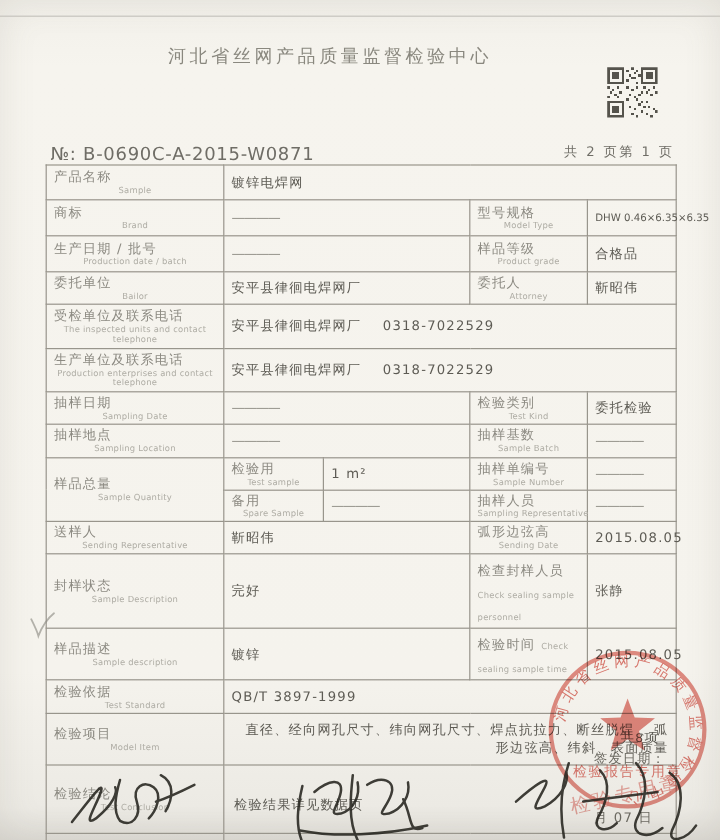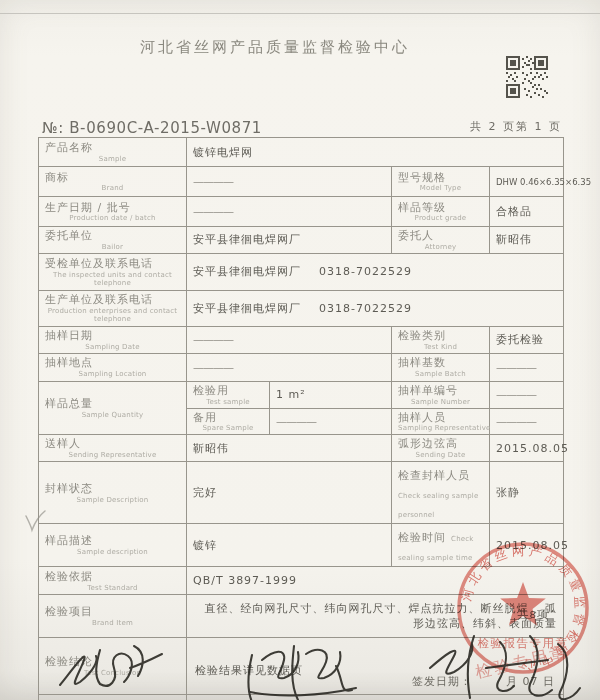--- a/index.html
+++ b/index.html
@@ -24,21 +24,21 @@
   .en{font-size:7px;color:#aeaca4;letter-spacing:.2px;line-height:1.15;text-align:center;}
   .val{font-size:11px;color:#5d5b54;letter-spacing:1px;margin-left:12px;}
   .val-sm{font-size:8.5px;color:#5d5b54;letter-spacing:0;}
   .dash{color:#8f8d85;letter-spacing:-1px;font-size:11px;}
   .phone{margin-left:18px;}
   .lbl-inline .zh,.lbl-inline .en{display:inline;}
   .nowrap{white-space:nowrap;}
   td.rel{position:relative;}
   .item-note{position:absolute;right:14px;top:12px;font-size:11px;color:#5d5b54;font-family:Liberation Mono, monospace;}
   .issue-line{position:absolute;right:8px;bottom:5px;font-size:11px;color:#6b6961;
-    display:flex;gap:34px;letter-spacing:1px;}
+    display:flex;gap:34px;letter-spacing:1px;flex-direction:column;}
   .concl-val{position:absolute;left:8px;top:25px;}
   .stamp{position:absolute;left:448px;top:534px;z-index:4;opacity:.82;mix-blend-mode:multiply;}
   .overlay{position:absolute;left:0;top:0;z-index:5;pointer-events:none;}
 </style>
 </head>
 <body>
 
 <div class="page">
 
   <div class="scanline"></div>
@@ -277,21 +277,21 @@
       <td>
             <div class="zh">检验依据</div>
             <div class="en">Test Standard</div>
           </td>
       <td colspan="4" class="val">QB/T 3897-1999</td>
     </tr>
 
     <tr style="height:43px">
       <td>
             <div class="zh">检验项目</div>
-            <div class="en">Brand Item</div>
+            <div class="en">Model Item</div>
           </td>
       <td colspan="4" class="val rel" style="vertical-align:top;padding-top:6px;text-align:right;">
         <span>直径、经向网孔尺寸、纬向网孔尺寸、焊点抗拉力、断丝脱焊 、弧形边弦高、纬斜、表面质量</span>
         <span class="item-note">共8项</span>
       </td>
     </tr>
 
     <tr style="height:57px">
       <td>
             <div class="zh">检验结论</div>

